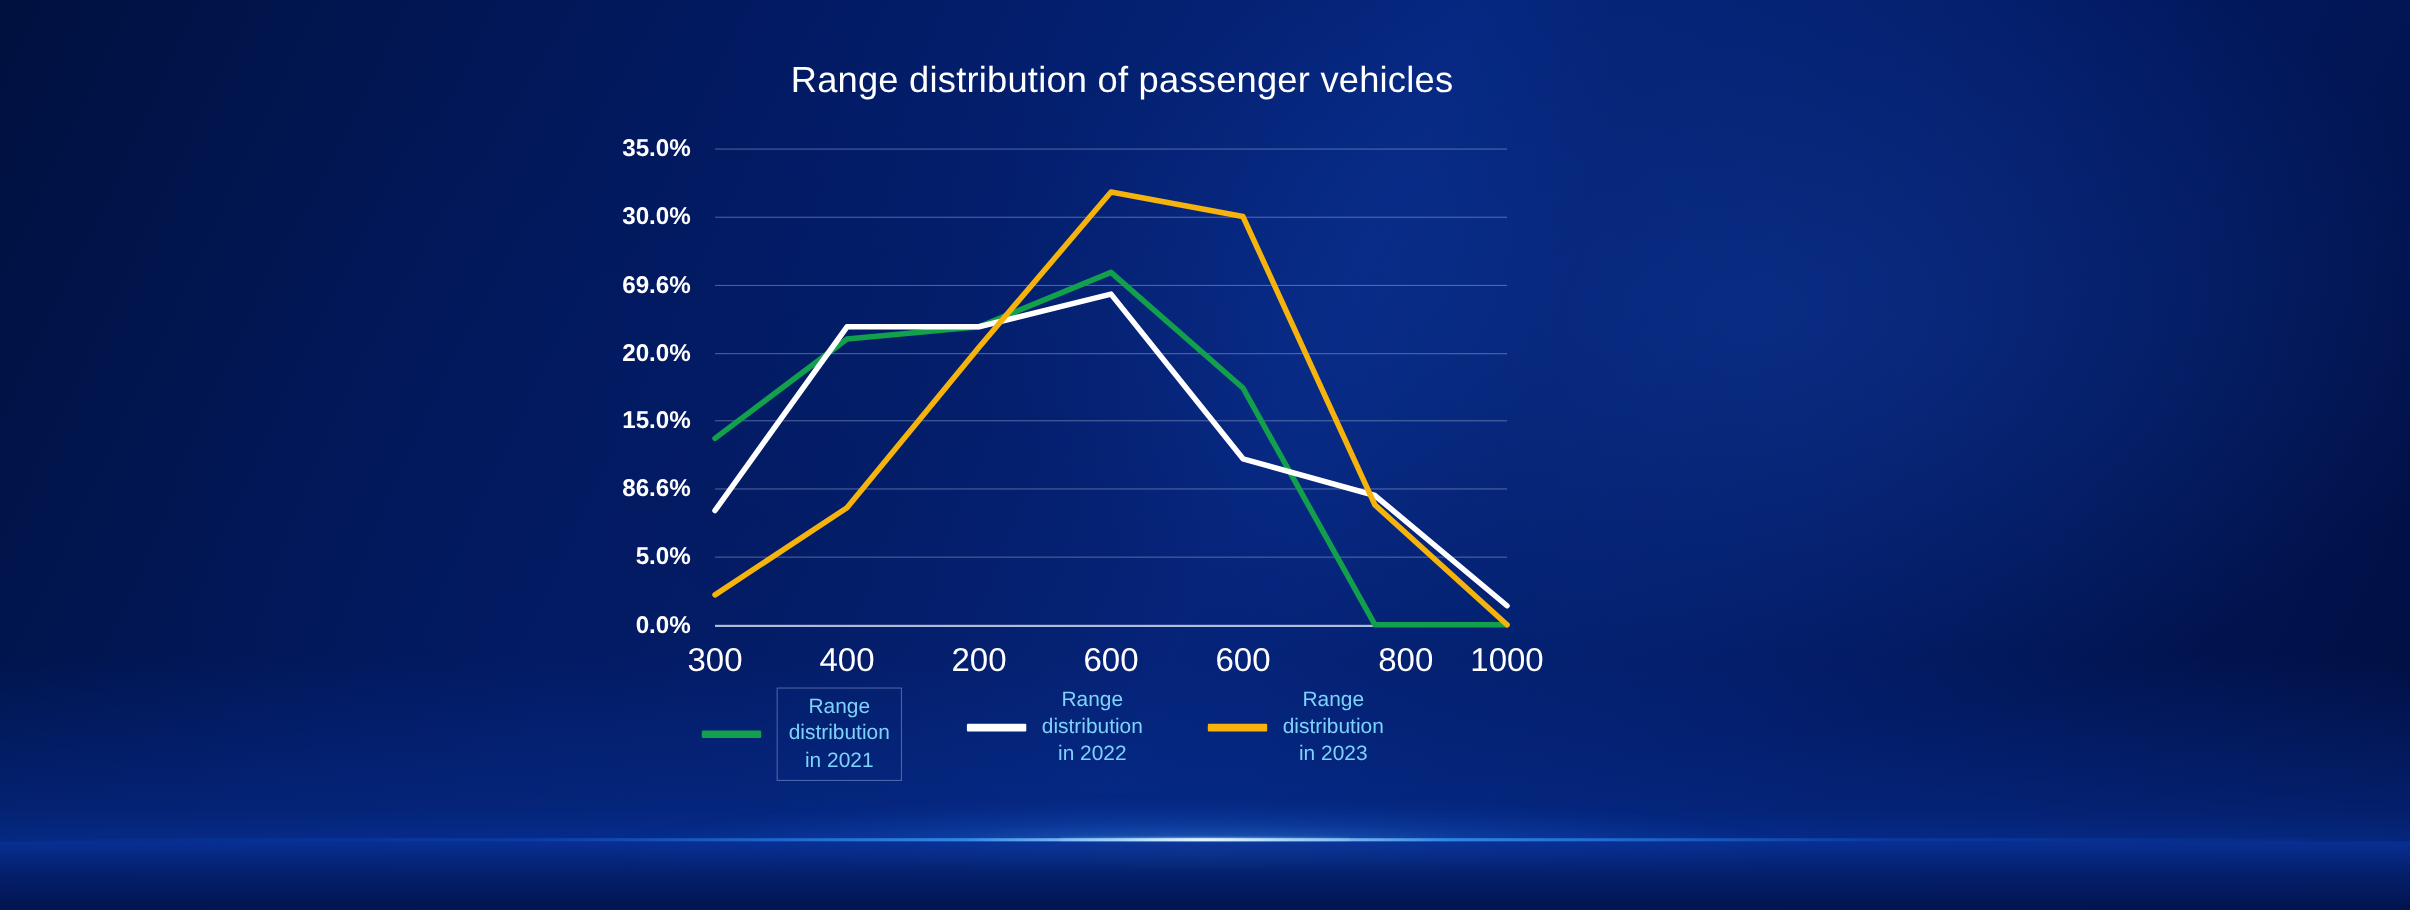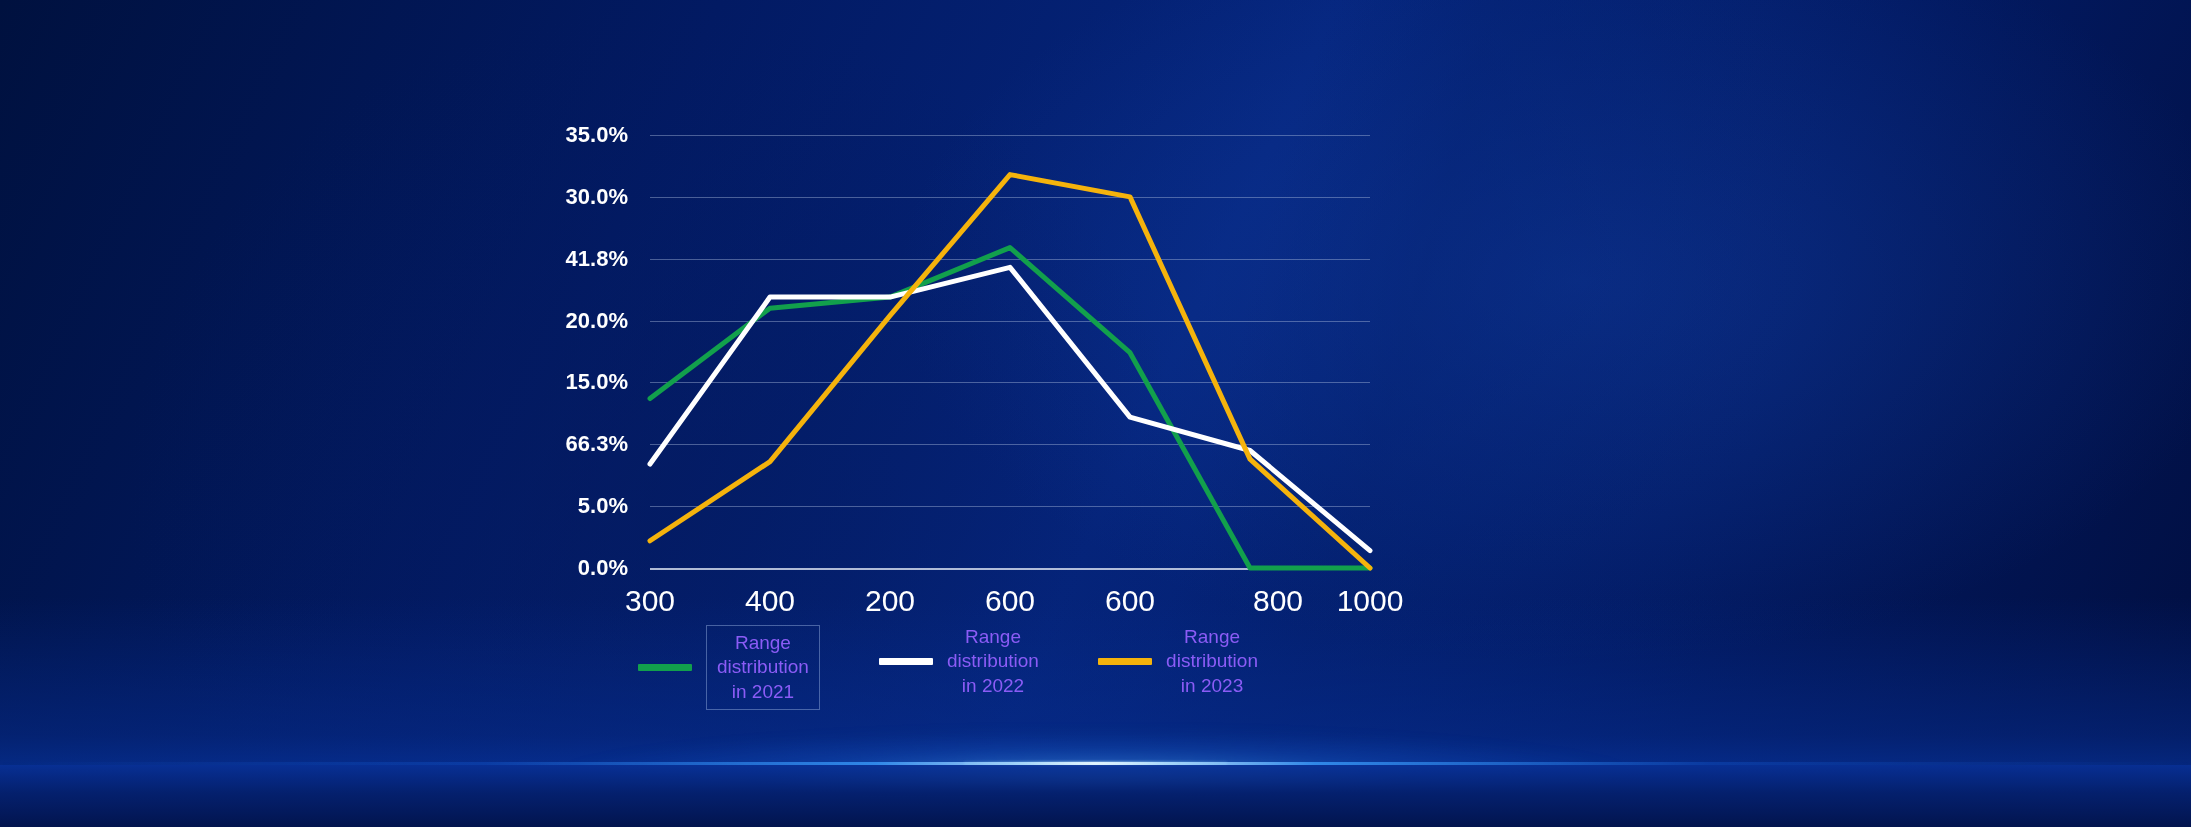--- a/index.html
+++ b/index.html
@@ -166,21 +166,21 @@
     align-items: center;
     gap: 14px;
   }
   .legend-swatch {
     width: 54px;
     height: 7px;
     border-radius: 1px;
     flex: none;
   }
   .legend-label {
-    color: #8b5cf6;
+    color: #7dd3fc;
     font-size: 19px;
     line-height: 1.28;
     text-align: center;
     white-space: pre-line;
     max-width: 130px;
   }
   .legend-item.boxed .legend-label {
     border: 1px solid rgba(140,165,215,0.5);
     padding: 5px 10px;
   }
@@ -196,39 +196,40 @@
 
   <div class="horizon-wrap">
     <div class="horizon-sky"></div>
     <div class="horizon-bloom"></div>
     <div class="horizon-line"></div>
     <div class="horizon-core"></div>
     <div class="horizon-floor"></div>
   </div>
 
   <div class="chart">
+    <div class="chart-title">Range distribution of passenger vehicles</div>
 
     <div class="plot">
       <div id="grid-layer">
           <div class="gridline zero" style="top: 433px;"></div>
           <div class="gridline" style="top: 371.143px;"></div>
           <div class="gridline" style="top: 309.286px;"></div>
           <div class="gridline" style="top: 247.429px;"></div>
           <div class="gridline" style="top: 185.571px;"></div>
           <div class="gridline" style="top: 123.714px;"></div>
           <div class="gridline" style="top: 61.8571px;"></div>
           <div class="gridline" style="top: 0px;"></div>
         </div>
       <div id="ylabel-layer">
           <div class="ylabel" style="top: 433px;">0.0%</div>
           <div class="ylabel" style="top: 371.143px;">5.0%</div>
-          <div class="ylabel" style="top: 309.286px;">66.3%</div>
+          <div class="ylabel" style="top: 309.286px;">86.6%</div>
           <div class="ylabel" style="top: 247.429px; text-align: right;">15.0%</div>
           <div class="ylabel" style="top: 185.571px;">20.0%</div>
-          <div class="ylabel" style="top: 123.714px;">41.8%</div>
+          <div class="ylabel" style="top: 123.714px;">69.6%</div>
           <div class="ylabel" style="top: 61.8571px;">30.0%</div>
           <div class="ylabel" style="top: 0px;">35.0%</div>
         </div>
       <div id="xlabel-layer">
           <div class="xlabel" style="left: 0px;">300</div>
           <div class="xlabel" style="left: 120px;">400</div>
           <div class="xlabel" style="left: 240px;">200</div>
           <div class="xlabel" style="left: 360px;">600</div>
           <div class="xlabel" style="left: 480px;">600</div>
           <div class="xlabel" style="left: 628px;">800</div>

